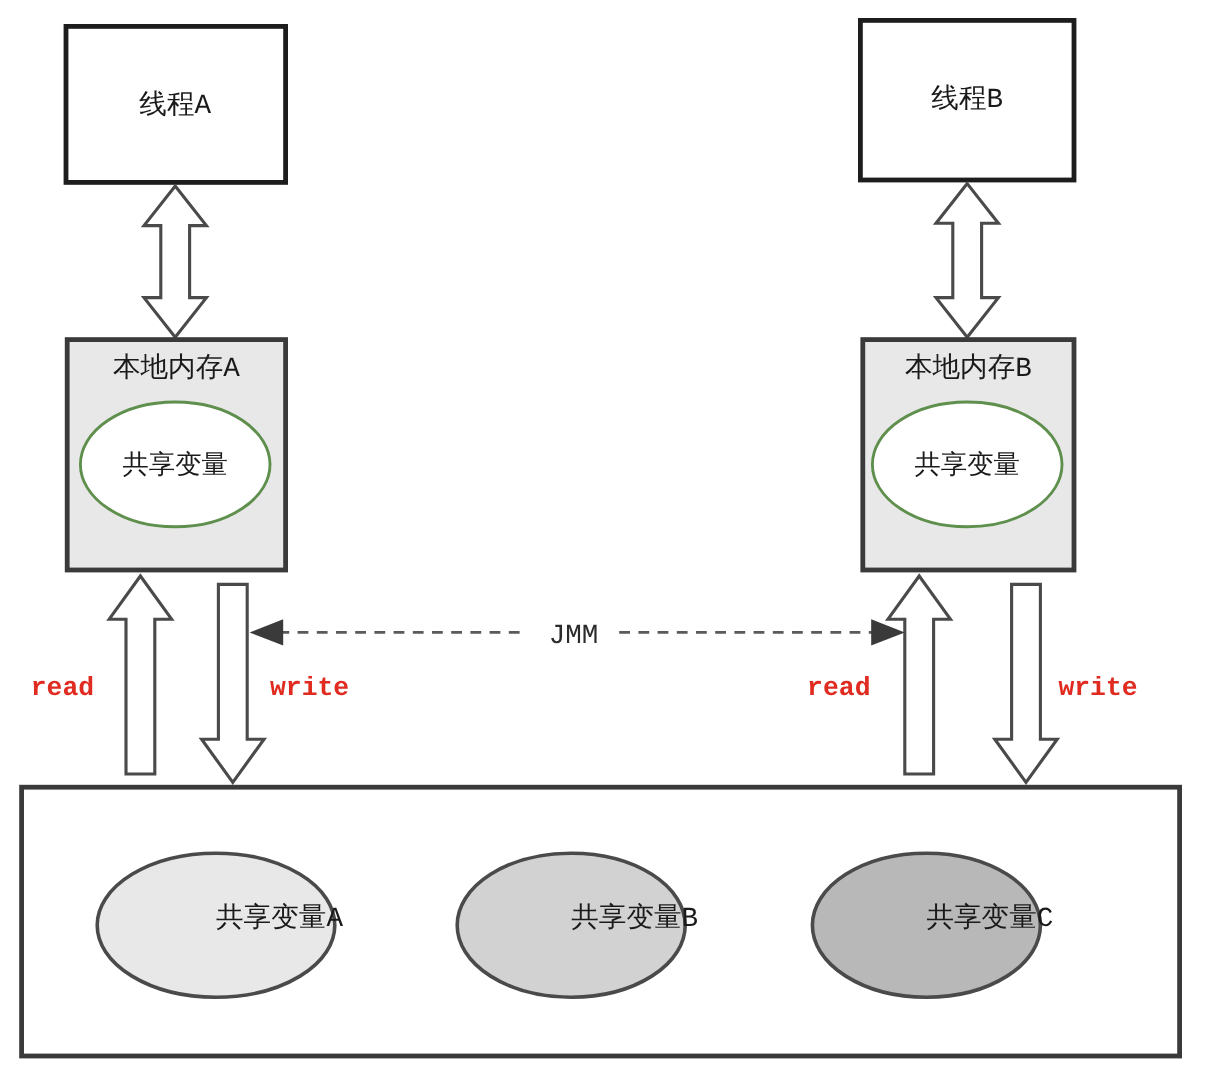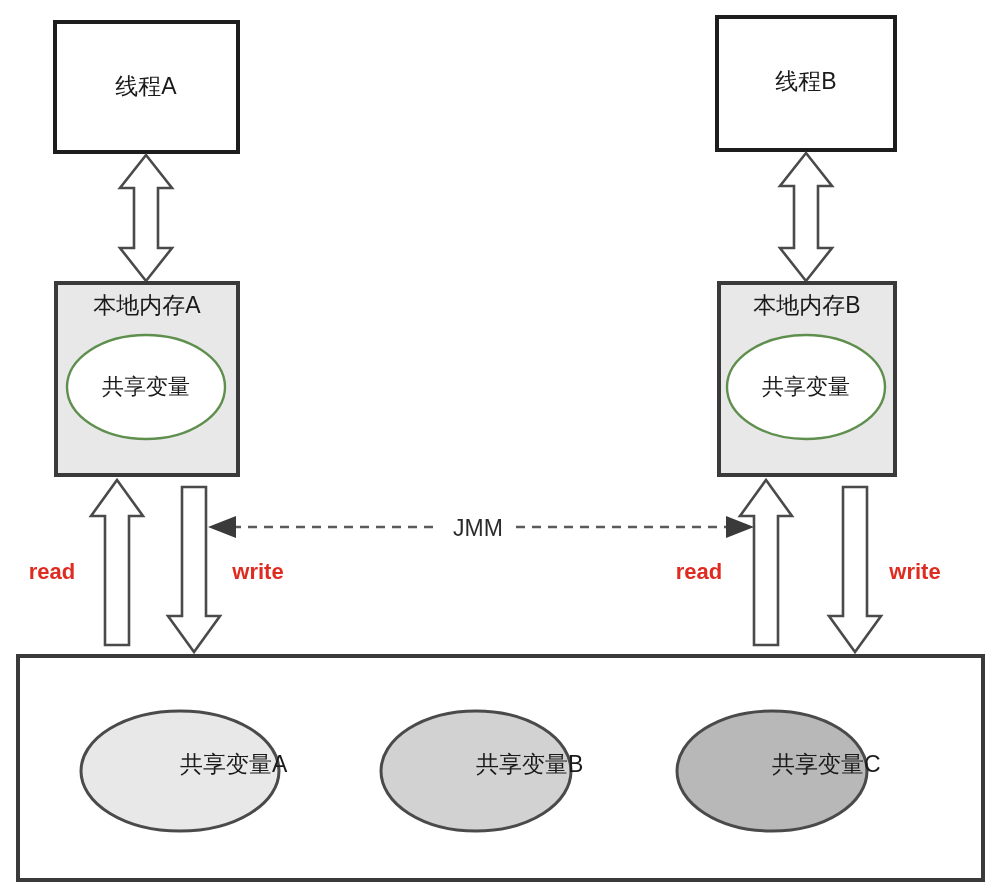--- a/index.html
+++ b/index.html
@@ -10,20 +10,21 @@
   body {
     width: 1008px;
     height: 896px;
     font-family: "Liberation Sans", "DejaVu Sans", sans-serif;
     overflow: hidden;
   }
   #diagram-root {
     position: relative;
     width: 1008px;
     height: 724px;
+    font-family: Liberation Mono, monospace;
   }
   svg.diagram-canvas {
     display: block;
     width: 1008px;
     height: 896px;
   }
   .box-label, .ellipse-label, .edge-label, .rw-label {
     dominant-baseline: middle;
     text-anchor: middle;
   }

